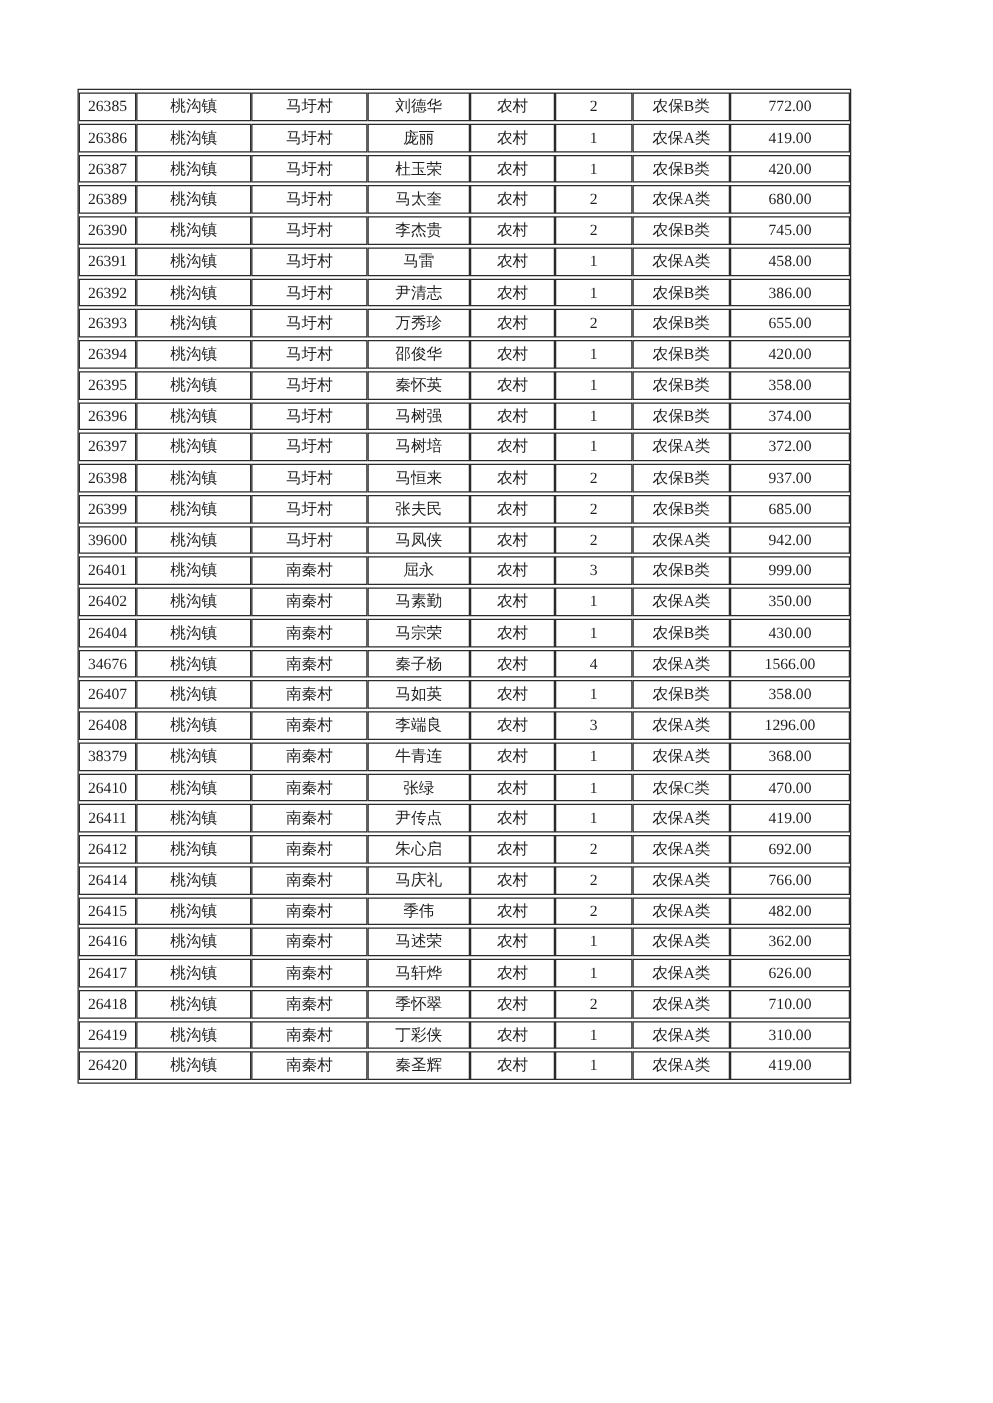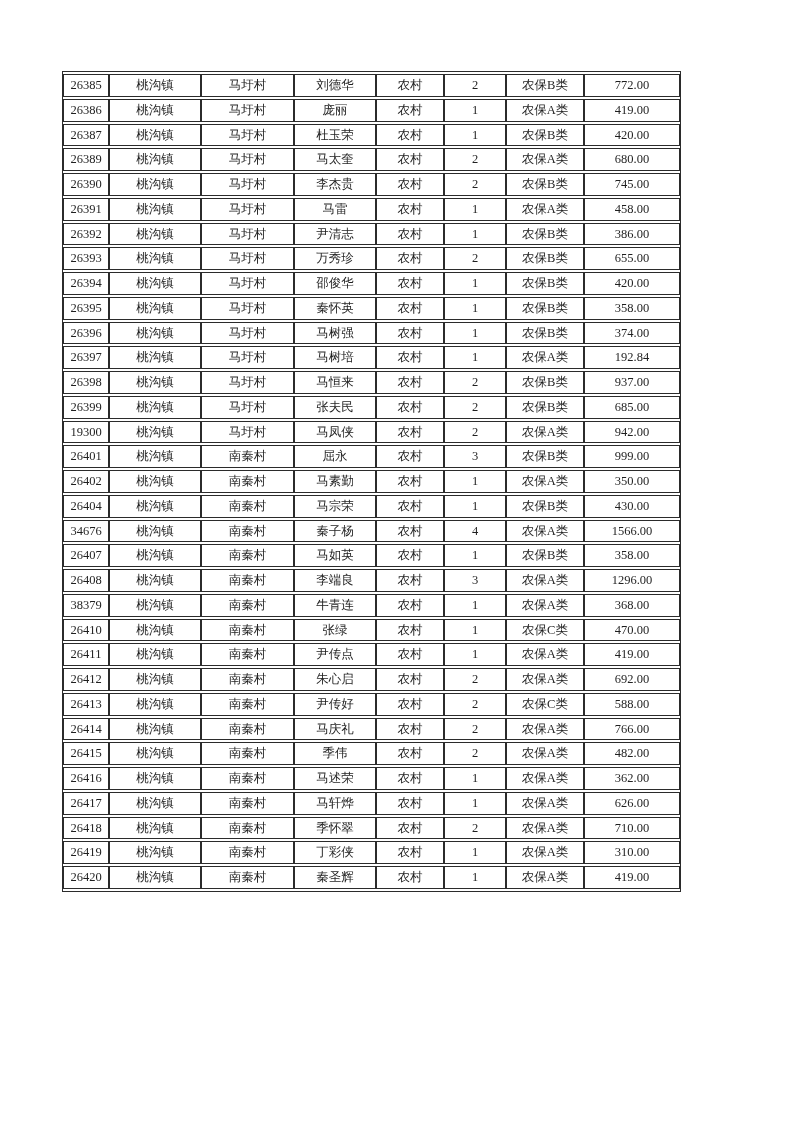--- a/index.html
+++ b/index.html
@@ -175,21 +175,21 @@
           <td>374.00</td>
         </tr>
         <tr>
           <td>26397</td>
           <td>桃沟镇</td>
           <td>马圩村</td>
           <td>马树培</td>
           <td>农村</td>
           <td>1</td>
           <td>农保A类</td>
-          <td>192.84</td>
+          <td>372.00</td>
         </tr>
         <tr>
           <td>26398</td>
           <td>桃沟镇</td>
           <td>马圩村</td>
           <td>马恒来</td>
           <td>农村</td>
           <td>2</td>
           <td>农保B类</td>
           <td>937.00</td>
@@ -198,21 +198,21 @@
           <td>26399</td>
           <td>桃沟镇</td>
           <td>马圩村</td>
           <td>张夫民</td>
           <td>农村</td>
           <td>2</td>
           <td>农保B类</td>
           <td>685.00</td>
         </tr>
         <tr>
-          <td>19300</td>
+          <td>39600</td>
           <td>桃沟镇</td>
           <td>马圩村</td>
           <td>马凤侠</td>
           <td>农村</td>
           <td>2</td>
           <td>农保A类</td>
           <td>942.00</td>
         </tr>
         <tr>
           <td>26401</td>
@@ -306,30 +306,20 @@
         </tr>
         <tr>
           <td>26412</td>
           <td>桃沟镇</td>
           <td>南秦村</td>
           <td>朱心启</td>
           <td>农村</td>
           <td>2</td>
           <td>农保A类</td>
           <td>692.00</td>
-        </tr>
-        <tr>
-          <td>26413</td>
-          <td>桃沟镇</td>
-          <td>南秦村</td>
-          <td>尹传好</td>
-          <td>农村</td>
-          <td>2</td>
-          <td>农保C类</td>
-          <td>588.00</td>
         </tr>
         <tr>
           <td>26414</td>
           <td>桃沟镇</td>
           <td>南秦村</td>
           <td>马庆礼</td>
           <td>农村</td>
           <td>2</td>
           <td>农保A类</td>
           <td>766.00</td>

